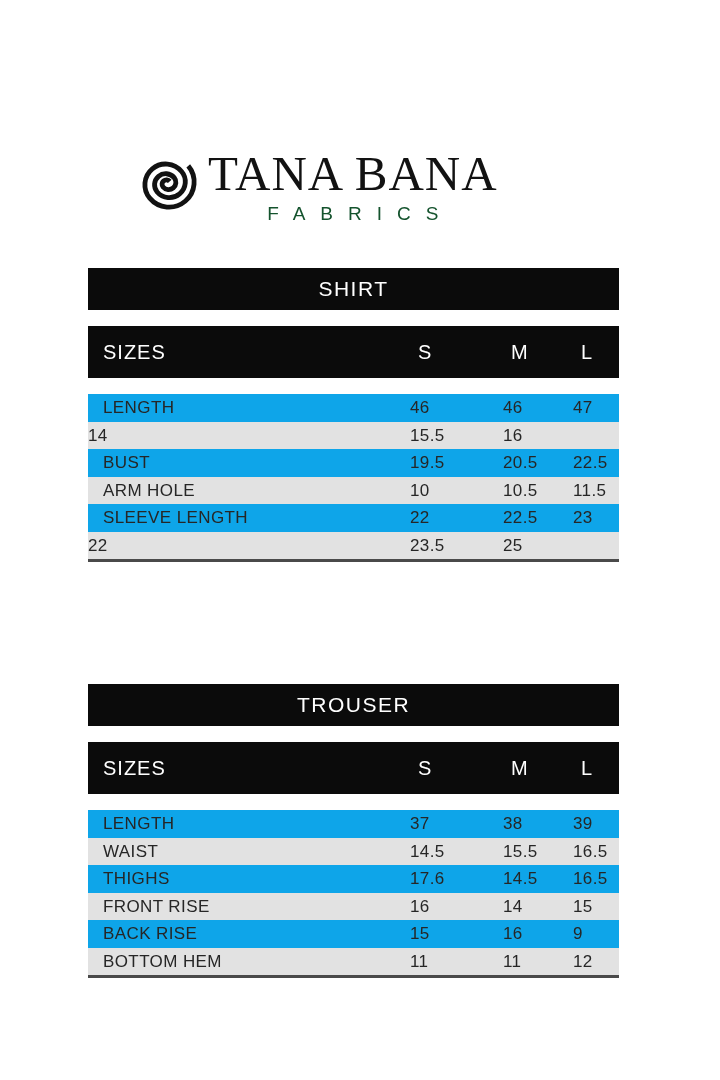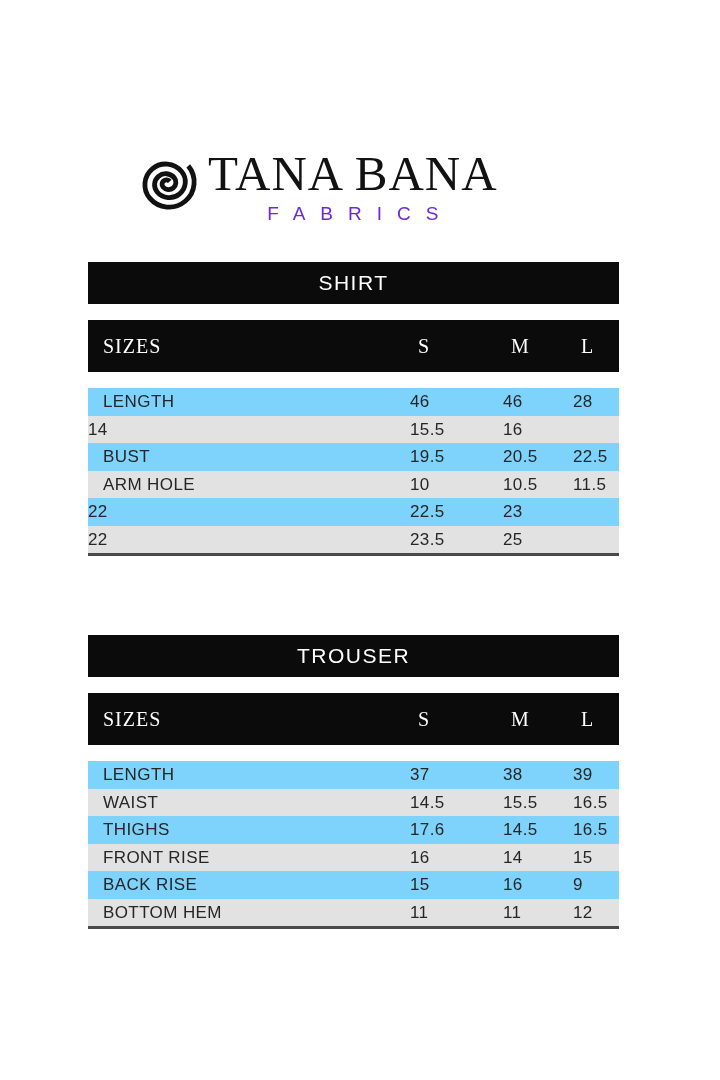--- a/index.html
+++ b/index.html
@@ -37,28 +37,28 @@
     letter-spacing: 1px;
     color: #121212;
     white-space: nowrap;
   }
   .wordmark-sub {
     font-family: "Liberation Sans", sans-serif;
     font-size: 19px;
     letter-spacing: 15px;
     margin-right: -15px; 
     margin-top: 5px;
-    color: #6d28d9;
+    color: #14532d;
     white-space: nowrap;
   }
 
   
   .chart { position: absolute; left: 88px; width: 531px; }
-  .chart.shirt   { top: 262px; }
-  .chart.trouser { top: 635px; }
+  .chart.shirt   { top: 268px; }
+  .chart.trouser { top: 684px; }
 
   .title-bar {
     height: 42px;
     line-height: 42px;
     background: #0b0b0b;
     color: #ffffff;
     text-align: center;
     font-size: 21px;
     letter-spacing: 1.5px;
     font-weight: 500;
@@ -67,33 +67,32 @@
     margin-top: 16px;
     height: 52px;
     background: #0b0b0b;
     color: #ffffff;
     display: grid;
     grid-template-columns: 322px 93px 70px 1fr;
     align-items: center;
     font-size: 20px;
     letter-spacing: 1px;
     font-weight: 500;
-    font-family: Liberation Serif, serif;
   }
   .sizes-bar .head-label { padding-left: 15px; }
   .sizes-bar .head-col   { padding-left: 8px; }
 
   .rows { margin-top: 16px; border-bottom: 3px solid #4a4a4a; }
   .row {
     display: grid;
     grid-template-columns: 322px 93px 70px 1fr;
     height: 27.5px;
     line-height: 27.5px;
     font-size: 17px;
-    background: #7dd3fc;
+    background: #0ea5e9;
   }
   .row:nth-child(even) { background: #e2e2e2; }
   .row .cell { white-space: nowrap; letter-spacing: 0.4px; }
   .row .label { padding-left: 15px; }
 </style>
 </head>
 <body>
 
 <div class="page">
 
@@ -121,40 +120,41 @@
       <div class="head-label">SIZES</div>
       <div class="head-col">S</div>
       <div class="head-col">M</div>
       <div class="head-col">L</div>
     </div>
     <div class="rows">
       <div class="row">
         <div class="cell label">LENGTH</div>
         <div class="cell">46</div>
         <div class="cell">46</div>
-        <div class="cell">28</div>
+        <div class="cell">47</div>
       </div>
       <div class="row">
         <div class="cell">14</div>
         <div class="cell">15.5</div>
         <div class="cell">16</div>
       </div>
       <div class="row">
         <div class="cell label">BUST</div>
         <div class="cell">19.5</div>
         <div class="cell">20.5</div>
         <div class="cell">22.5</div>
       </div>
       <div class="row">
         <div class="cell label">ARM HOLE</div>
         <div class="cell">10</div>
         <div class="cell">10.5</div>
         <div class="cell">11.5</div>
       </div>
       <div class="row">
+        <div class="cell label">SLEEVE LENGTH</div>
         <div class="cell">22</div>
         <div class="cell">22.5</div>
         <div class="cell">23</div>
       </div>
       <div class="row">
         <div class="cell">22</div>
         <div class="cell">23.5</div>
         <div class="cell">25</div>
       </div>
     </div>

